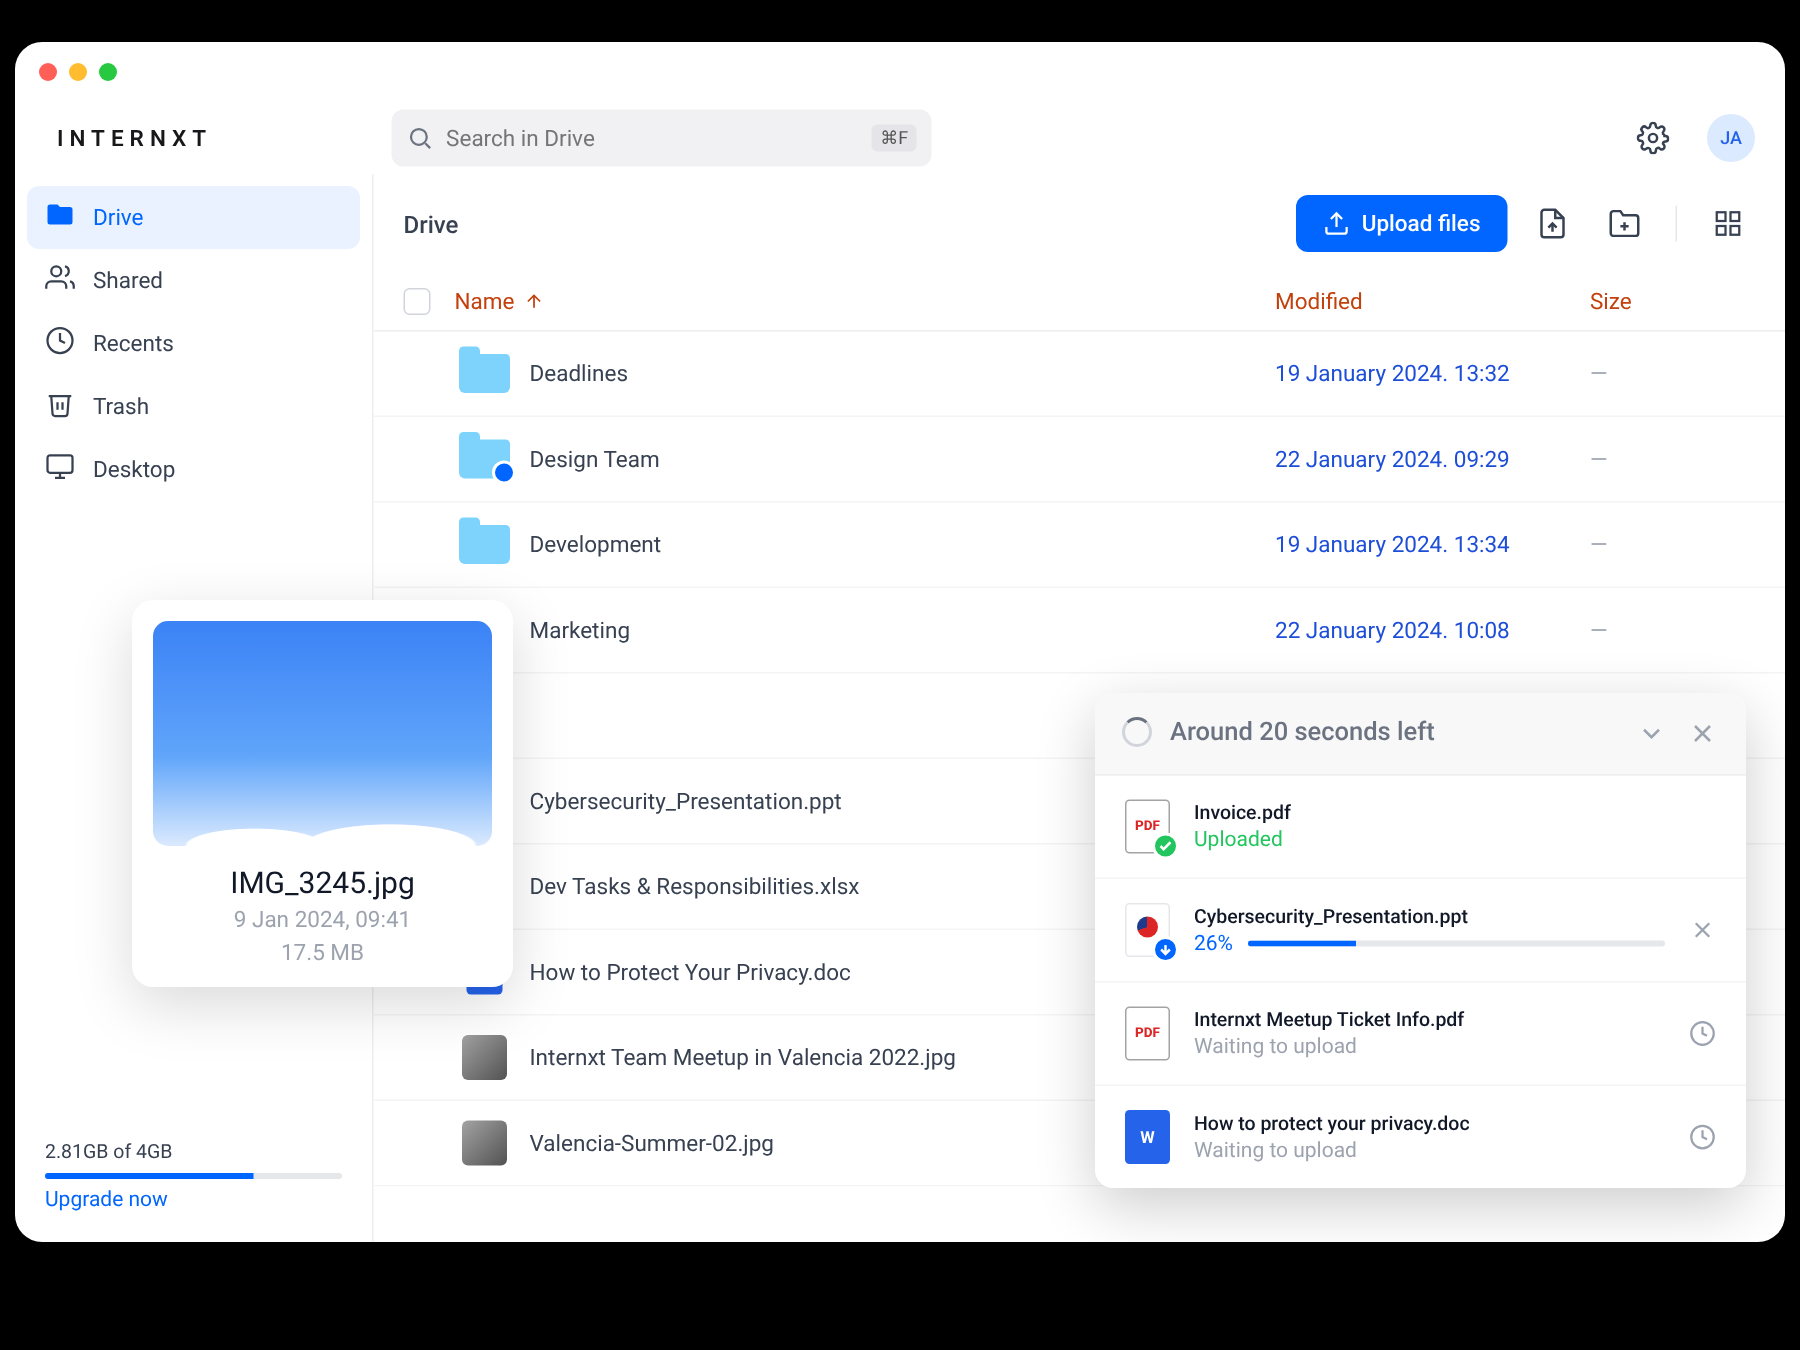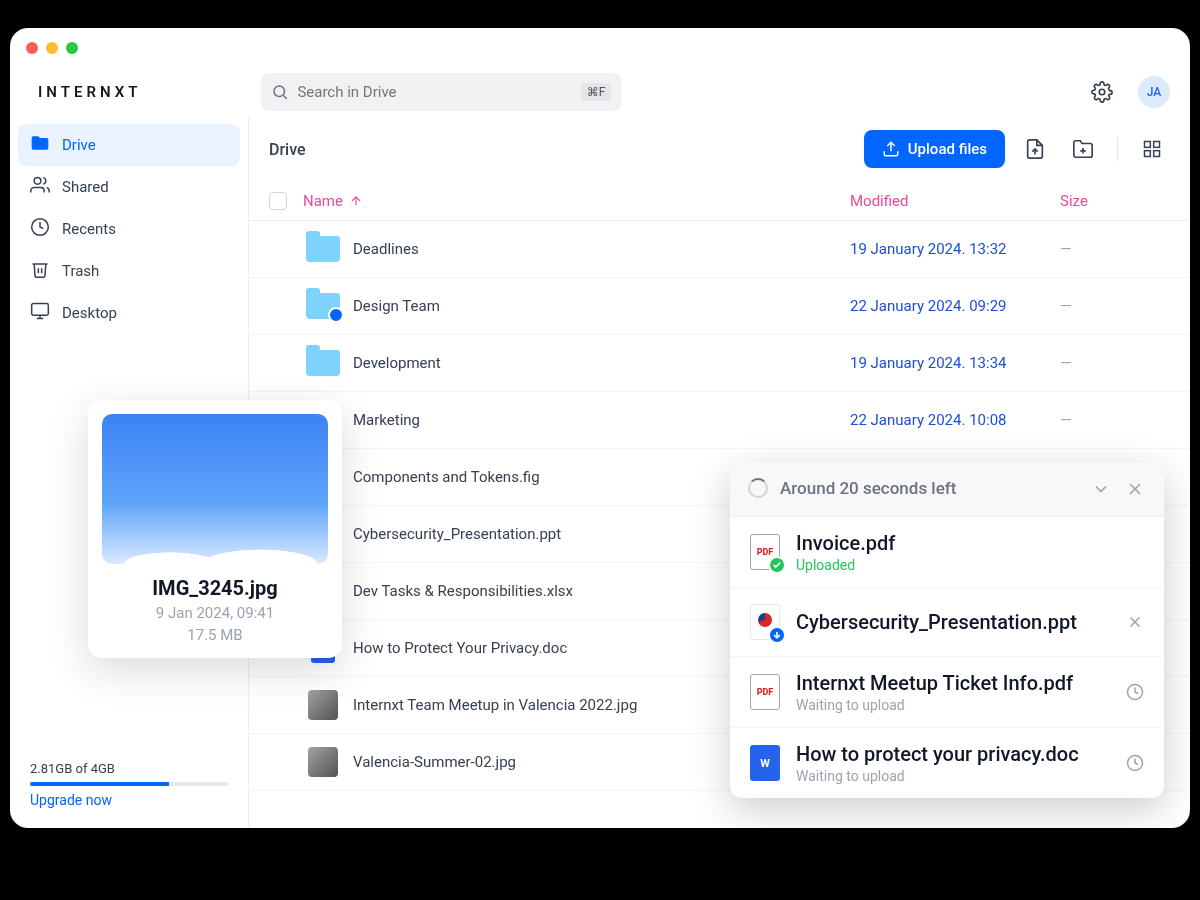--- a/index.html
+++ b/index.html
@@ -25,58 +25,58 @@
   .storage-bar { height: 4px; background: #e5e7eb; border-radius: 2px; margin: 6px 0; overflow: hidden; }
   .storage-fill { height: 100%; background: #0066ff; width: 70%; }
   .upgrade { color: #0066ff; font-size: 14px; cursor: pointer; }
   .main { flex: 1; border-left: 1px solid #eee; display: flex; flex-direction: column; padding: 0 0 0 0; }
   .main-header { display: flex; align-items: center; padding: 14px 20px; gap: 12px; }
   .breadcrumb { font-size: 16px; color: #374151; font-weight: 500; }
   .main-header-spacer { flex: 1; }
   .upload-btn { background: #0066ff; color: #fff; border: none; border-radius: 8px; padding: 10px 18px; font-size: 15px; font-weight: 500; display: flex; align-items: center; gap: 8px; cursor: pointer; }
   .toolbar-icon { width: 36px; height: 36px; display: flex; align-items: center; justify-content: center; color: #374151; cursor: pointer; }
   .divider-v { width: 1px; height: 24px; background: #e5e7eb; margin: 0 4px; }
-  .columns-header { display: flex; align-items: center; padding: 10px 20px; color: #ec4899; font-size: 15px; border-bottom: 1px solid #eee; }
+  .columns-header { display: flex; align-items: center; padding: 10px 20px; color: #c2410c; font-size: 15px; border-bottom: 1px solid #eee; }
   .checkbox { width: 18px; height: 18px; border: 1.5px solid #d1d5db; border-radius: 4px; margin-right: 16px; }
   .col-name { flex: 1; display: flex; align-items: center; gap: 6px; }
   .col-modified { width: 210px; }
   .col-size { width: 110px; }
   .rows { overflow-y: auto; }
   .row { display: flex; align-items: center; padding: 12px 20px; border-bottom: 1px solid #f3f4f6; font-size: 15px; color: #374151; }
   .row .spacer-cb { width: 34px; }
   .row-icon { width: 40px; height: 32px; display: flex; align-items: center; justify-content: center; margin-right: 10px; }
   .folder-shape { width: 34px; height: 26px; background: #7dd3fc; border-radius: 3px 3px 4px 4px; position: relative; }
   .folder-shape::before { content: ""; position: absolute; top: -5px; left: 0; width: 14px; height: 8px; background: #7dd3fc; border-radius: 3px 3px 0 0; }
   .shared-badge { position: absolute; bottom: -4px; right: -4px; width: 16px; height: 16px; background: #0066ff; border-radius: 50%; border: 2px solid #fff; }
   .row-name { flex: 1; }
   .row-modified { width: 210px; color: #1d4ed8; }
   .row-size { width: 110px; color: #9ca3af; }
   .thumb { width: 30px; height: 30px; border-radius: 4px; background: #ddd; }
   .file-doc { width: 24px; height: 30px; background: #2563eb; border-radius: 3px; display: flex; align-items: center; justify-content: center; color: #fff; font-size: 9px; font-weight: 700; }
   .preview-card { position: absolute; top: 400px; left: 88px; width: 254px; background: #fff; border-radius: 14px; box-shadow: 0 12px 40px rgba(0,0,0,0.15); padding: 14px; text-align: center; }
   .preview-img { width: 100%; height: 150px; border-radius: 10px; margin-bottom: 12px; background: linear-gradient(180deg, #3b82f6 0%, #60a5fa 60%, #dbeafe 100%); position: relative; overflow: hidden; }
   .preview-img::after { content: ""; position: absolute; bottom: 0; left: 0; right: 0; height: 40px; background: radial-gradient(ellipse at 30% 100%, #fff 20%, transparent 21%), radial-gradient(ellipse at 70% 100%, #fff 25%, transparent 26%); }
-  .preview-name { font-size: 20px; font-weight: 700; color: #111827; }
+  .preview-name { font-size: 20px; font-weight: 400; color: #111827; }
   .preview-meta { color: #9ca3af; font-size: 15px; margin-top: 4px; }
   .upload-panel { position: absolute; top: 462px; right: 36px; width: 434px; background: #fff; border-radius: 12px; box-shadow: 0 12px 40px rgba(0,0,0,0.2); overflow: hidden; }
   .upload-header { display: flex; align-items: flex-start; padding: 16px 18px; gap: 12px; background: #f8f8f9; border-bottom: 1px solid #eee; color: #6b7280; font-size: 17px; font-weight: 500; }
   .spinner { width: 20px; height: 20px; border: 2.5px solid #d1d5db; border-top-color: #6b7280; border-radius: 50%; }
   .upload-header-spacer { flex: 1; }
   .upload-item { display: flex; align-items: center; padding: 14px 18px; gap: 14px; border-bottom: 1px solid #f3f4f6; }
   .upload-item:last-child { border-bottom: none; }
   .upload-icon-wrap { position: relative; width: 34px; height: 40px; display: flex; align-items: center; justify-content: center; }
   .file-pdf { width: 30px; height: 36px; border: 1px solid #a3a3a3; border-radius: 3px; display: flex; align-items: center; justify-content: center; color: #dc2626; font-size: 9px; font-weight: 800; background: #fff; }
   .file-ppt { width: 30px; height: 36px; border: 1px solid #e5e7eb; border-radius: 3px; background: #fff; position: relative; }
   .file-ppt::after { content: ""; position: absolute; top: 8px; left: 7px; width: 14px; height: 14px; border-radius: 50%; background: conic-gradient(#dc2626 0 70%, #1e3a8a 70% 100%); }
   .file-docx { width: 30px; height: 36px; background: #2563eb; border-radius: 3px; display: flex; align-items: center; justify-content: center; color: #fff; font-size: 11px; font-weight: 700; }
   .status-badge { position: absolute; bottom: -2px; right: -4px; width: 18px; height: 18px; border-radius: 50%; border: 2px solid #fff; display: flex; align-items: center; justify-content: center; }
   .status-done { background: #22c55e; color: #fff; }
   .status-progress { background: #0066ff; color: #fff; }
   .upload-info { flex: 1; }
-  .upload-name { font-size: 20px; font-weight: 500; color: #111827; }
+  .upload-name { font-size: 13px; font-weight: 500; color: #111827; }
   .upload-status { font-size: 14px; margin-top: 2px; }
   .status-green { color: #22c55e; }
   .status-blue { color: #0066ff; display: flex; align-items: center; gap: 10px; }
   .status-gray { color: #9ca3af; }
   .progress-bar { flex: 1; height: 4px; background: #e5e7eb; border-radius: 2px; overflow: hidden; }
   .progress-fill { height: 100%; background: #0066ff; }
   .upload-action { color: #9ca3af; width: 22px; height: 22px; display: flex; align-items: center; justify-content: center; cursor: pointer; }
 </style>
 </head>
 <body>
@@ -247,21 +247,20 @@
             </div>
             <div class="row-name">Marketing</div>
             <div class="row-modified">22 January 2024. 10:08</div>
             <div class="row-size">—</div>
           </div>
           <div class="row">
             <div class="spacer-cb"></div>
             <div class="row-icon">
               <div class="thumb" style="background:#e5e7eb"></div>
             </div>
-            <div class="row-name">Components and Tokens.fig</div>
             <div class="row-modified"></div>
             <div class="row-size"></div>
           </div>
           <div class="row">
             <div class="spacer-cb"></div>
             <div class="row-icon">
               <div class="thumb" style="background:#e5e7eb"></div>
             </div>
             <div class="row-name">Cybersecurity_Presentation.ppt</div>
             <div class="row-modified"></div>
@@ -352,20 +351,26 @@
           <div class="file-ppt"></div>
           <div class="status-badge status-progress">
             <svg width="10" height="10" viewBox="0 0 24 24" fill="none" stroke="white" stroke-width="4">
               <polyline points="19 12 12 19 5 12"></polyline>
               <line x1="12" y1="5" x2="12" y2="19"></line>
             </svg>
           </div>
         </div>
         <div class="upload-info">
           <div class="upload-name">Cybersecurity_Presentation.ppt</div>
+          <div class="upload-status status-blue">
+            <span>26%</span>
+            <div class="progress-bar">
+              <div class="progress-fill" style="width:26%"></div>
+            </div>
+          </div>
         </div>
         <div class="upload-action">
           <svg width="18" height="18" viewBox="0 0 24 24" fill="none" stroke="currentColor" stroke-width="2">
             <line x1="18" y1="6" x2="6" y2="18"></line>
             <line x1="6" y1="6" x2="18" y2="18"></line>
           </svg>
         </div>
       </div>
       <div class="upload-item">
         <div class="upload-icon-wrap">

